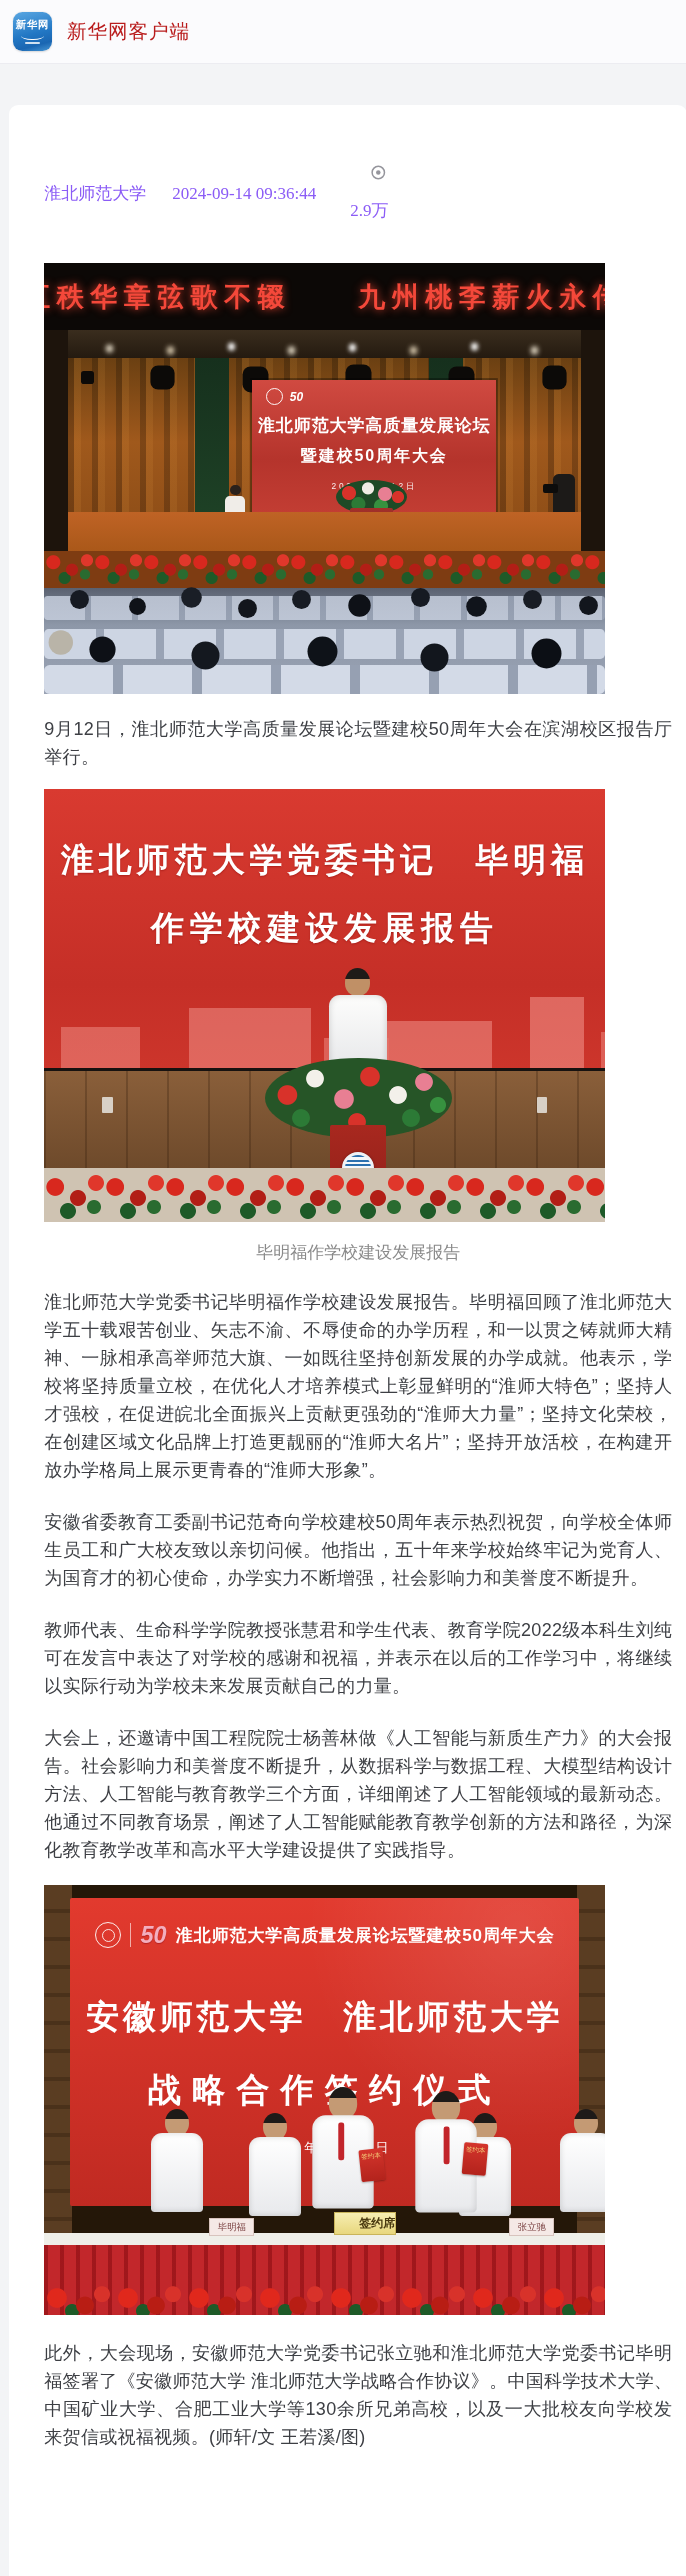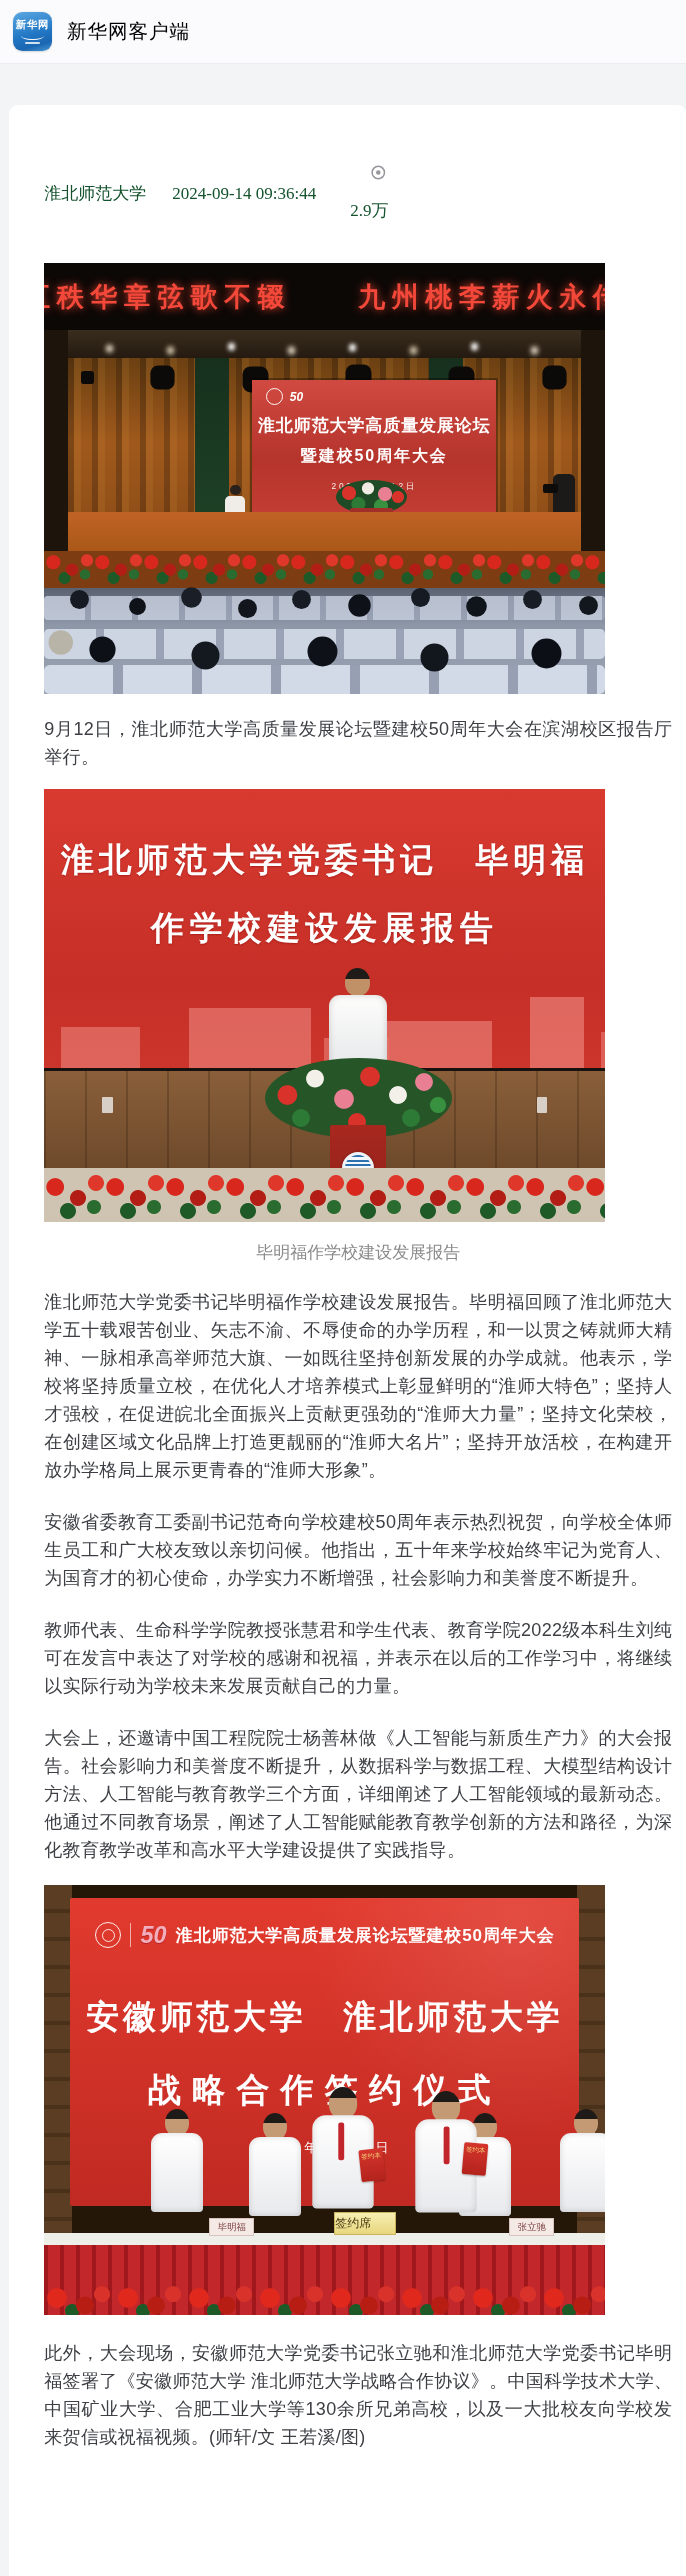--- a/index.html
+++ b/index.html
@@ -17,35 +17,35 @@
   }
   .app-icon {
     width:39px; height:39px; border-radius:9.3px;
     background:linear-gradient(165deg,#5aa7e2 0%,#2277c4 55%,#1a66b2 80%,#4897d4 100%);
     color:#fff; display:flex; flex-direction:column; align-items:center; justify-content:center;
     box-shadow:0 0.9px 1.9px rgba(0,0,0,.15);
   }
   .app-icon .t { font-size:10.3px; font-weight:bold; letter-spacing:0.9px; line-height:11.2px; }
   .app-icon .arc { width:22.4px; height:8.4px; border-bottom:1.9px solid #fff; border-radius:50%; margin-top:1.9px; }
   .app-icon .bar { width:15px; height:1.9px; background:rgba(255,255,255,.8); margin-top:1.9px; border-radius:0.9px; }
-  .app-name { margin-left:15px; font-size:19.6px; color:#000000; letter-spacing:0.9px; }
+  .app-name { margin-left:15px; font-size:19.6px; color:#b91c1c; letter-spacing:0.9px; }
 
   
   .card {
     margin:41px 0 0 9.3px; width:678px; min-height:2471px;
     background:#fff; border-radius:9.3px 9.3px 0 0;
     padding:43px 15px 37px 35px;
   }
   h1.title {
     margin:0; font-size:34px; line-height:47px; font-weight:700;
     color:#2b2e33; letter-spacing:0.5px;
   }
   .meta {
     margin-top:17px; display:flex; align-items:center;
-    color:#14532d; font-family:"Liberation Serif", serif; font-size:17px;
+    color:#8b5cf6; font-family:"Liberation Serif", serif; font-size:17px;
   }
   .meta .src { margin-right:26px; }
   .meta .time { margin-right:34px; }
   .meta .views { display:inline-flex; align-items:flex-end; gap:19px;flex-direction:column; }
   .meta svg { display:block; }
 
   p.body {
     margin:24px 0 0 0; font-size:18px; line-height:28px; color:#3d3f44;
     letter-spacing:0.3px; text-align:justify;
   }
@@ -211,21 +211,21 @@
     background:linear-gradient(180deg,#1e1a18 0 36%,#c49a74 36%); }
   .p3-torso { position:static; width:52px; height:79px; margin-top:-2.8px; border-radius:11.2px 11.2px 3.7px 3.7px;
     background:linear-gradient(#ffffff,#e8e9ec); box-shadow:inset 0 0 6.5px rgba(0,0,0,.16); }
   .p3-lanyard { width:4.7px; height:32px; background:#c2252b; border-radius:1.9px; }
   .p3-folder { width:24px; height:32px; background:linear-gradient(#d4352c,#b3231c); border-radius:1.9px;
     color:#f5d07a; font-size:6.5px; text-align:center; padding-top:2.8px; box-shadow:0 0.9px 1.9px rgba(0,0,0,.3); }
   .p3-tabletop { top:348px; left:0; right:0; height:12px; background:#efefe9; box-shadow:0 0.9px 1.9px rgba(0,0,0,.25); }
   .p3-skirt { top:360px; left:0; right:0; bottom:0; background:#c2272b;
     background-image:repeating-linear-gradient(90deg,rgba(110,0,5,.4) 0 3.7px,rgba(0,0,0,0) 3.7px 16px); }
   .p3-desk-sign { left:290px; top:327px; width:62px; height:23.4px; background:linear-gradient(#f7eeb2,#e8d77e);
-    border:0.9px solid #c9b45a; color:#4a3a10; font-size:12px; font-weight:400; text-align:left; line-height:21.5px; }
+    border:0.9px solid #c9b45a; color:#4a3a10; font-size:12px; font-weight:700; text-align:right; line-height:21.5px; }
   .p3-card-l { left:165px; top:333px; width:45px; height:18px; background:#f5e9e6; border:0.9px solid #d8c4be;
     color:#7a4040; font-size:9.3px; text-align:center; line-height:16px; }
   .p3-card-r { left:465px; top:333px; width:45px; height:18px; background:#f5e9e6; border:0.9px solid #d8c4be;
     color:#7a4040; font-size:9.3px; text-align:center; line-height:16px; }
   .p3-flowers { left:0; right:0; bottom:0; height:32px;
     background-image:radial-gradient(circle at 13px 15px,#e0281c 0 9.3px,rgba(0,0,0,0) 10.3px),
       radial-gradient(circle at 41px 22.4px,#b81d14 0 8.4px,rgba(0,0,0,0) 9.3px),
       radial-gradient(circle at 28px 28px,#1e5a28 0 6.5px,rgba(0,0,0,0) 7.5px),
       radial-gradient(circle at 58px 11.2px,#d8322a 0 7.5px,rgba(0,0,0,0) 8.4px);
     background-size:71px 32px; }

